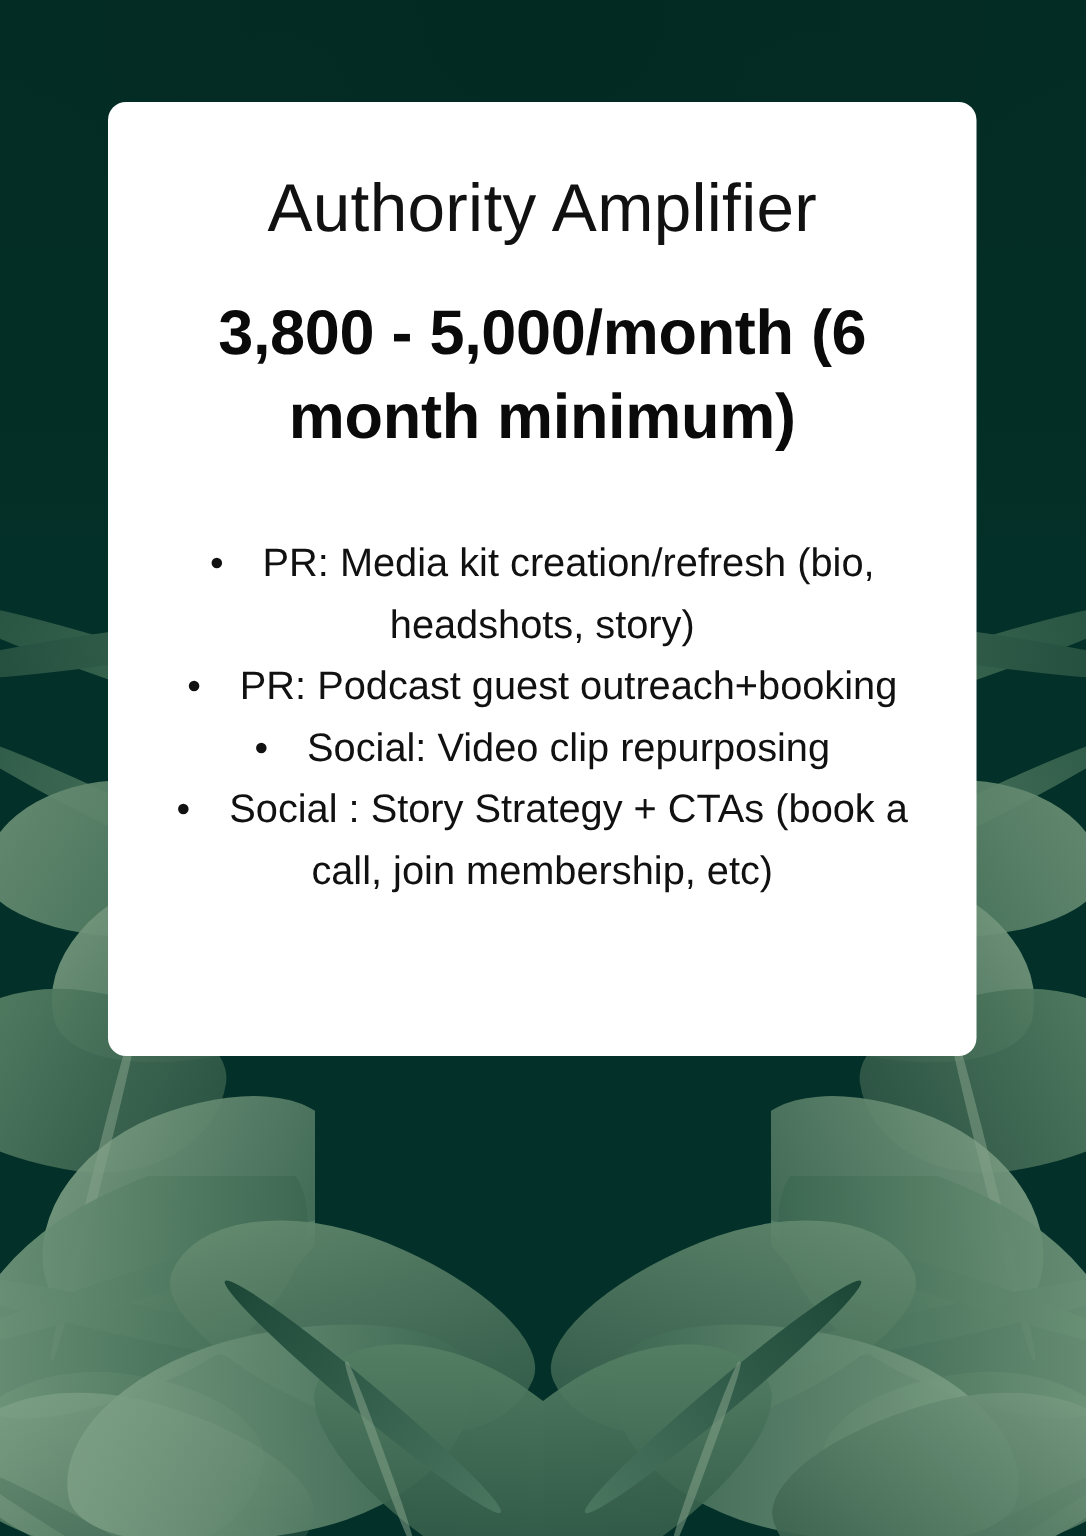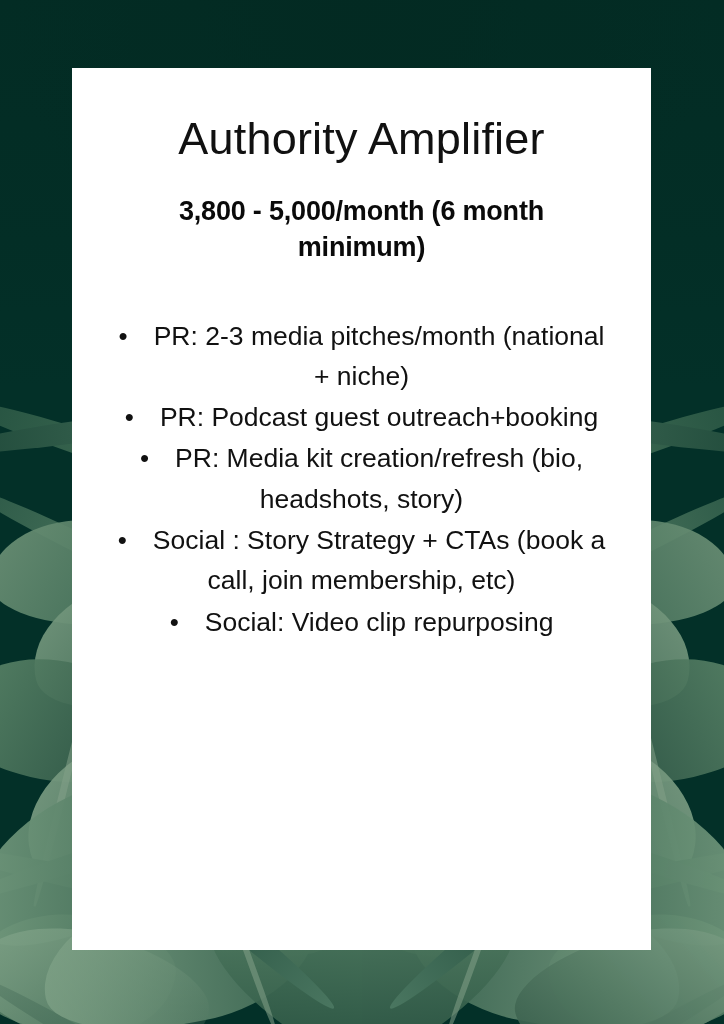--- a/index.html
+++ b/index.html
@@ -57,36 +57,37 @@
     border-radius: 40%;
     background: rgba(132,161,137,0.55);
   }
 
   
   .card {
     position: absolute;
     left: 72px;
     top: 68px;
     width: 579px;
-    height: 882px;
+    height: 636px;
     background: #ffffff;
     box-sizing: border-box;
     padding: 30px 34px 24px 34px;
     text-align: center;
+    border-radius: 12px;
   }
   .title {
     font-size: 45px;
     font-weight: 400;
     color: #111111;
     letter-spacing: 0.2px;
     line-height: 1.12;
     margin: 16px 0 0 0;
   }
   .price {
-    font-size: 27px;
+    font-size: 42px;
     font-weight: 700;
     color: #0a0a0a;
     line-height: 1.32;
     margin: 30px 18px 0 18px;
     letter-spacing: -0.2px;
   }
   .bullets {
     margin: 50px 0 0 0;
     padding: 0;
     list-style: none;
@@ -163,21 +164,20 @@
 
   <div class="bg-vignette"></div>
 
   <div class="card">
 
     <h1 class="title">Authority Amplifier</h1>
 
     <div class="price">3,800 - 5,000/month (6 month minimum)</div>
 
     <ul class="bullets">
-      <li class="bullet"><span class="dot">•</span><span class="gap"></span><span>PR: 2-3 media pitches/month (national + niche)</span></li>
+      <li class="bullet"><span class="dot">•</span><span class="gap"></span><span>PR: Media kit creation/refresh (bio, headshots, story)</span></li>
       <li class="bullet"><span class="dot">•</span><span class="gap"></span><span>PR: Podcast guest outreach+booking</span></li>
-      <li class="bullet"><span class="dot">•</span><span class="gap"></span><span>PR: Media kit creation/refresh (bio, headshots, story)</span></li>
+      <li class="bullet"><span class="dot">•</span><span class="gap"></span><span>Social: Video clip repurposing</span></li>
       <li class="bullet"><span class="dot">•</span><span class="gap"></span><span>Social : Story Strategy + CTAs (book a call, join membership, etc)</span></li>
-      <li class="bullet"><span class="dot">•</span><span class="gap"></span><span>Social: Video clip repurposing</span></li>
     </ul>
 
   </div>
 </div>
 
 </body></html>

